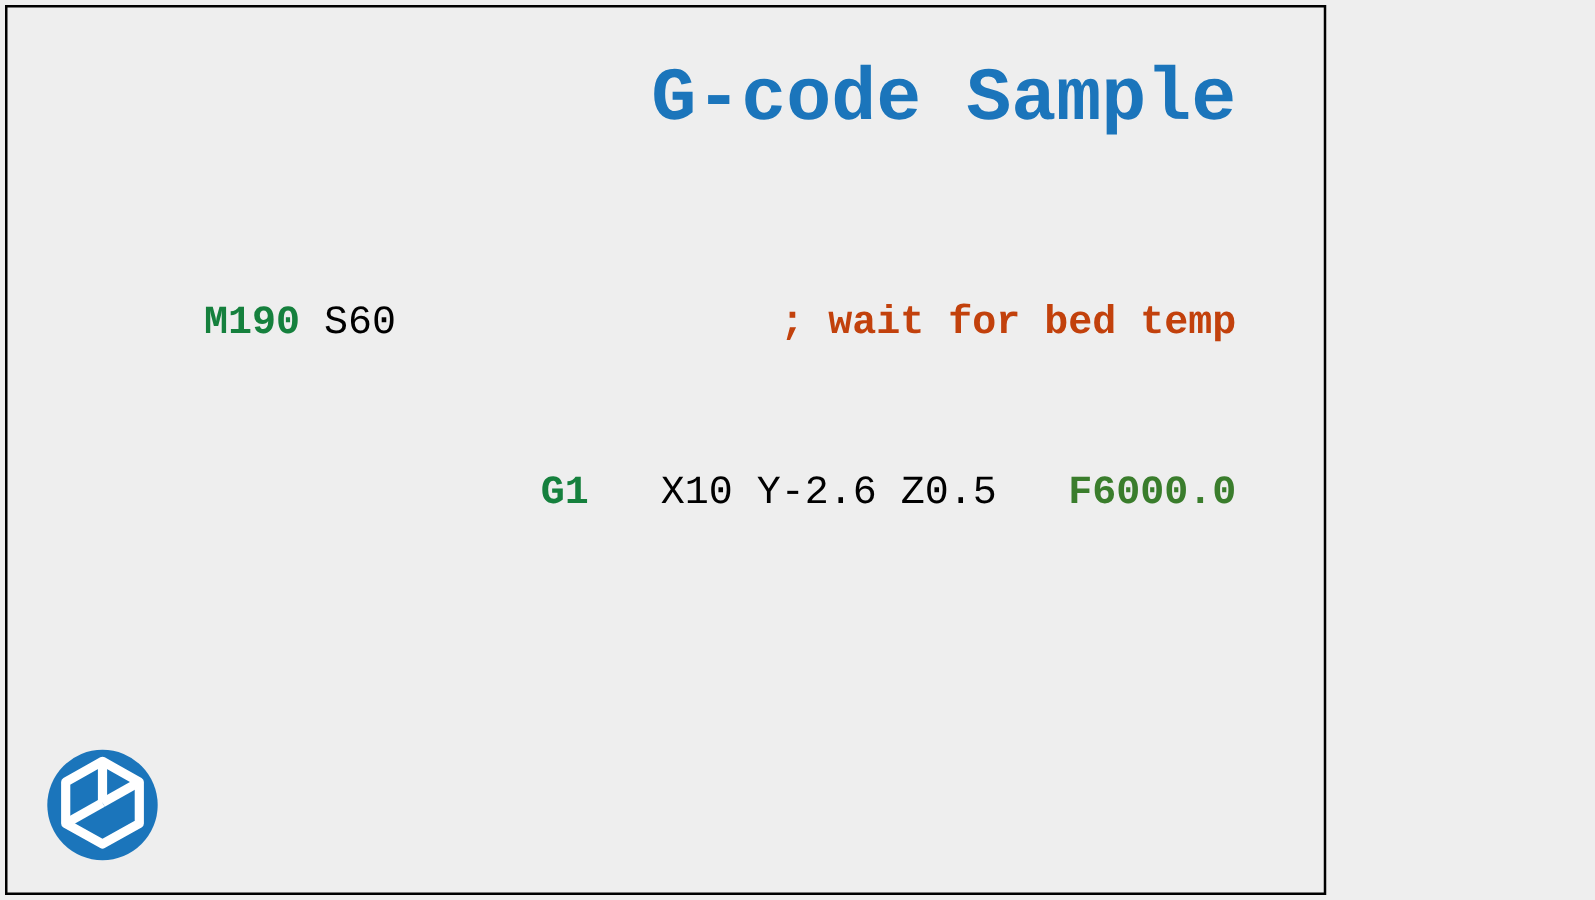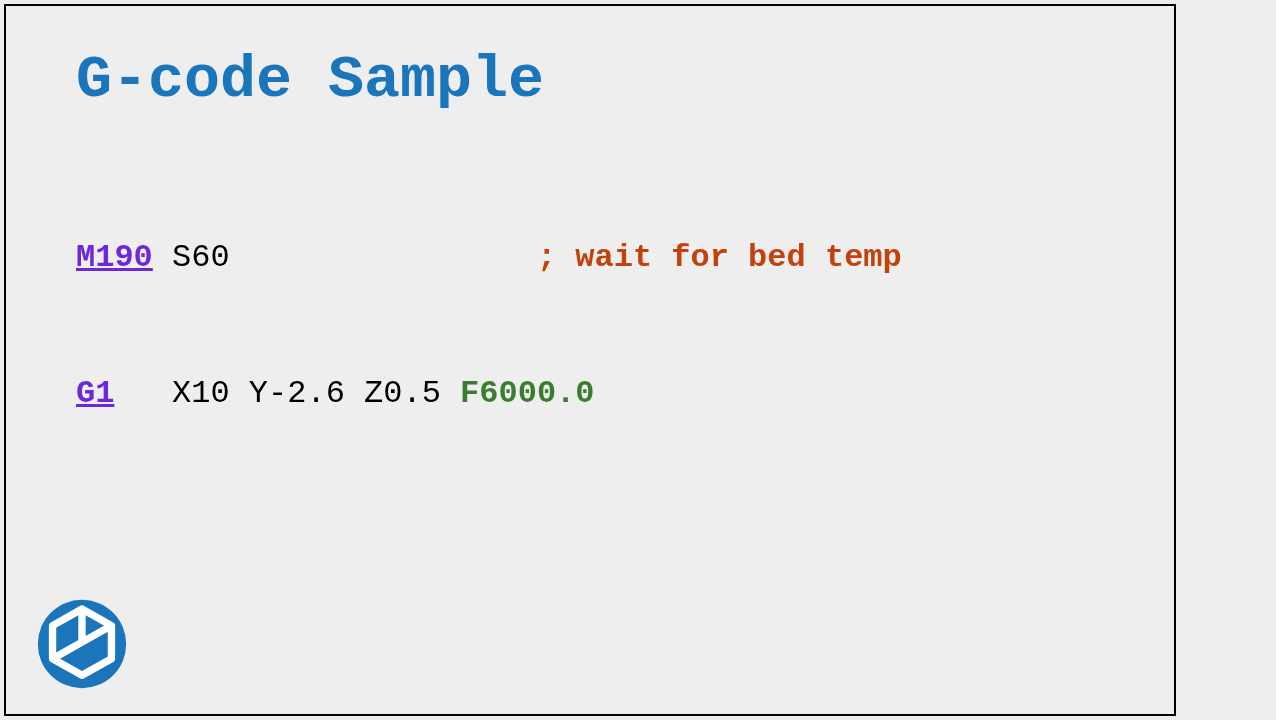--- a/index.html
+++ b/index.html
@@ -5,43 +5,44 @@
   html, body {
     margin: 0;
     padding: 0;
     width: 1276px;
     height: 720px;
     background: #eee;
     font-family: "Courier New", Courier, monospace;
   }
   .frame {
     box-sizing: border-box;
-    width: 1172px;
+    width: 1057px;
     height: 712px;
     margin: 4px;
     border: 2px solid #000;
     background: #eeeeee;
     position: relative;
     padding: 30px 70px 0 70px;
+    text-align: right;
   }
   .title {
     color: #1b75bb;
     font-weight: bold;
     font-size: 60px;
     margin: 10px 0 30px 0;
   }
   .code {
     font-size: 32px;
     line-height: 1.42;
     white-space: pre;
     color: #333;
   }
-  .cmd  { color: #6d28d9; font-weight: bold; text-decoration: underline; }
+  .cmd  { color: #15803d; font-weight: bold; }
   .arg  { color: #000; font-weight: normal; }
-  .feed { color: #3a7d2c; font-weight: bold; }
+  .feed { color: #3a7d2c; font-weight: bold; margin-left: 38px; }
   .cmt  { color: #c2410c; font-weight: bold; }
   .logo {
     position: absolute;
     left: 30px;
     bottom: 24px;
     width: 92px;
     height: 92px;
   }
 </style>
 </head>

